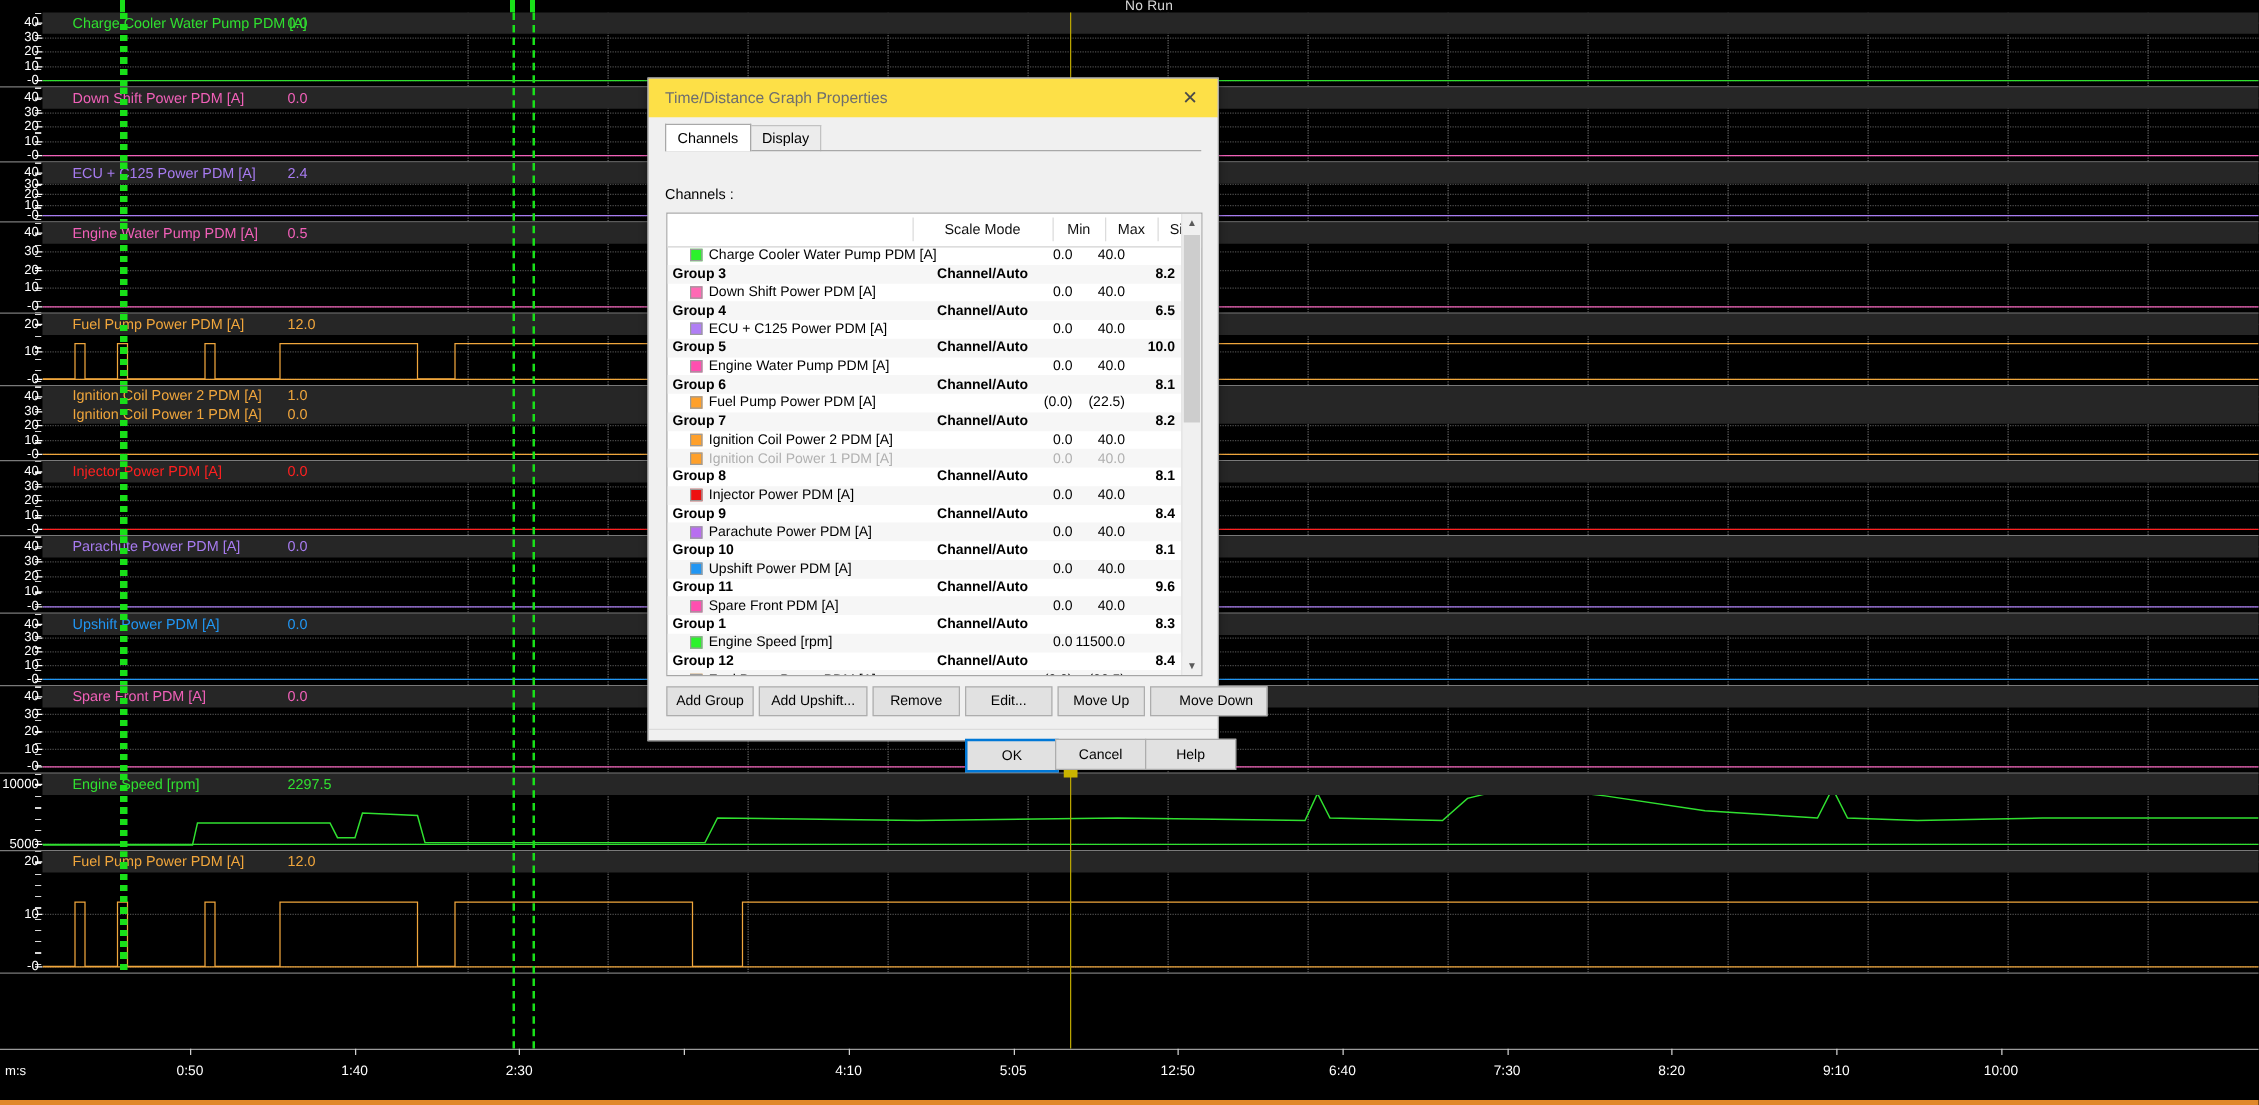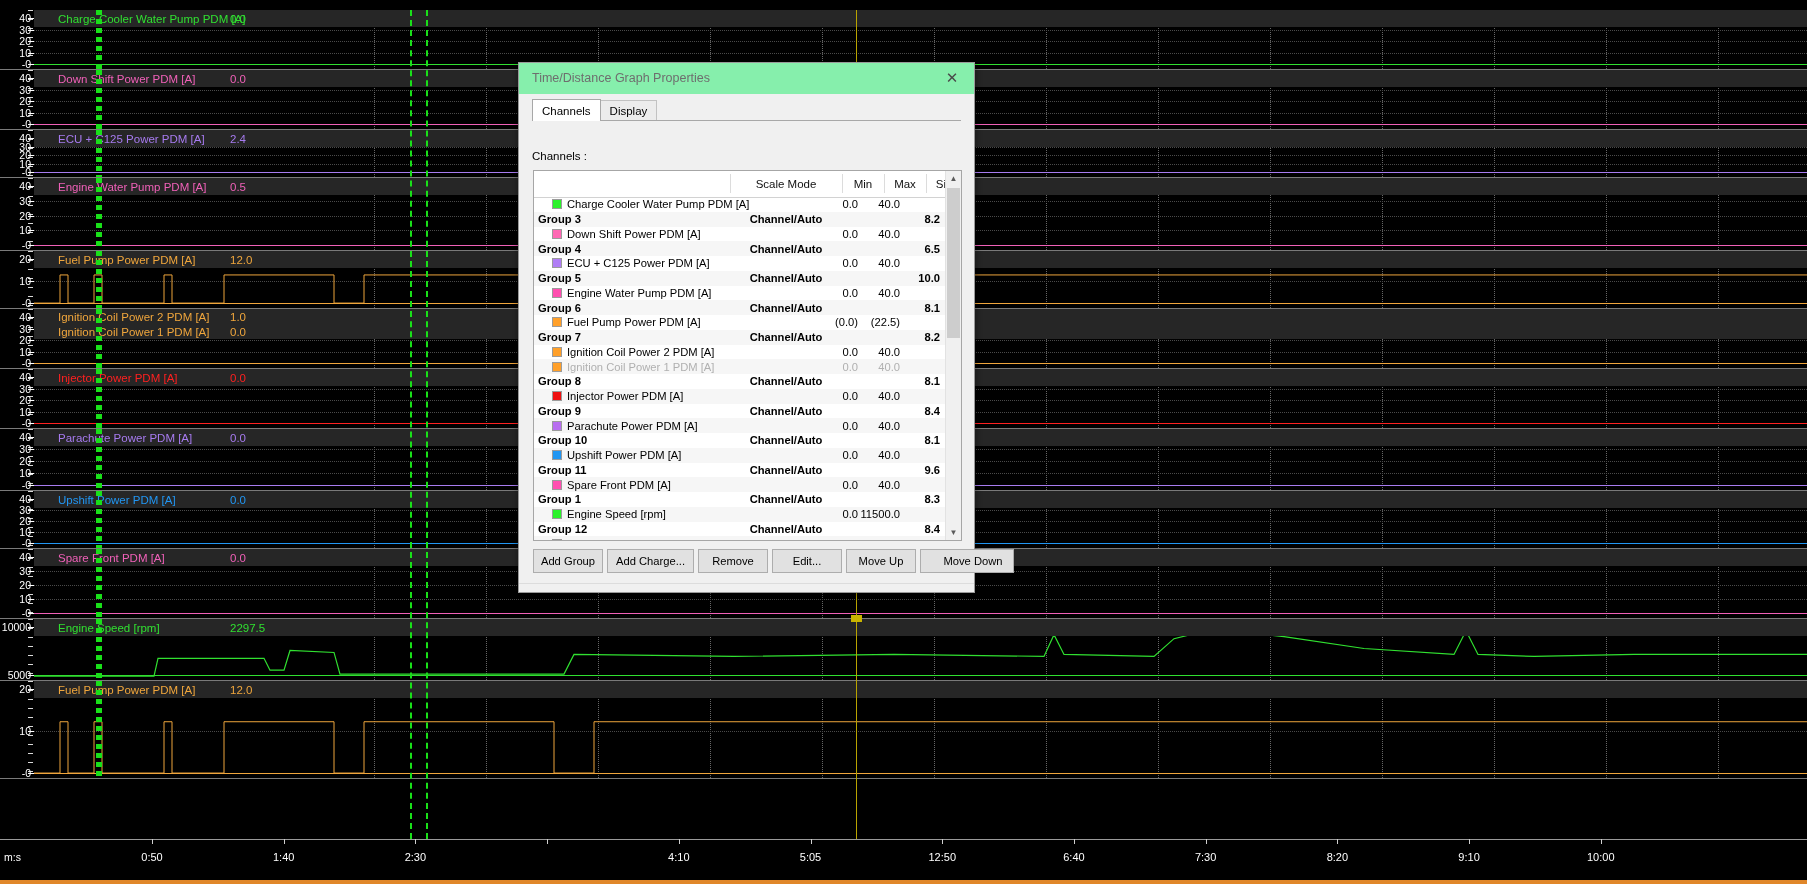--- a/index.html
+++ b/index.html
@@ -43,21 +43,21 @@
   .ta-line{position:absolute;left:0;right:0;top:0;height:1px;background:#9a9a9a;}
   .ta-label{position:absolute;top:12px;color:#fff;font-size:11px;transform:translateX(-50%);white-space:nowrap;}
   .ta-ms{position:absolute;left:4px;top:12px;color:#fff;font-size:10.5px;}
   .ta-tick{position:absolute;top:0;width:1px;height:5px;background:#cfcfcf;}
   .ta-bottombar{position:absolute;left:0;right:0;bottom:0;height:4px;background:#e0872a;}
 
   
   .dialog{position:absolute;left:518px;top:62px;width:455px;height:529px;background:#f0f0f0;
           border:1px solid #9a9a9a;box-shadow:0 2px 7px rgba(0,0,0,.45);
           font-family:"Liberation Sans",sans-serif;}
-  .dlg-title{position:absolute;left:0;top:0;right:0;height:31px;background:#86efac;}
+  .dlg-title{position:absolute;left:0;top:0;right:0;height:31px;background:#fde047;}
   .dlg-title-text{position:absolute;left:13px;top:8px;font-size:12.5px;color:#6e6e6e;}
   .dlg-close{position:absolute;right:0;top:0;width:44px;height:30px;display:flex;align-items:center;justify-content:center;
              color:#4a4a4a;font-size:15px;cursor:default;}
   .dlg-body{position:absolute;left:0;top:31px;right:0;bottom:0;background:#f0f0f0;}
 
   .tabs{position:absolute;left:13px;top:6px;height:21px;display:flex;align-items:flex-end;}
   .tab{height:20px;padding:0 9px;font-size:11.5px;color:#000;display:flex;align-items:center;
        border:1px solid #c2c2c2;border-bottom:none;background:#ececec;margin-right:-1px;}
   .tab.active{background:#fff;border-color:#a8a8a8;height:21px;position:relative;z-index:2;}
   .tab-underline{position:absolute;left:13px;top:26px;right:13px;height:1px;background:#a8a8a8;}
@@ -92,20 +92,26 @@
   .fbtn{position:absolute;top:0;width:71px;height:23px;background:#e1e1e1;border:1px solid #adadad;
         font-size:11.2px;color:#000;display:flex;align-items:center;justify-content:center;}
   .fbtn.default{border:2px solid #0078d7;}
 </style>
 </head>
 <body>
 
 <div id="app">
 
   <div class="graph-root">
+    <div class="topbar">
+      <div class="norun">No Run</div>
+      <div class="topmark" style="left:96px"></div>
+      <div class="topmark" style="left:408px"></div>
+      <div class="topmark" style="left:424px"></div>
+    </div>
 
     <div class="panes" id="panes">
         <div class="pane" style="height: 60px;">
           <div class="axis">
             <div class="tick" style="top: 8px;">40</div>
             <div class="tickmark" style="top: 8px;"></div>
             <div class="tick" style="top: 19.5px;">30</div>
             <div class="tickmark" style="top: 19.5px;"></div>
             <div class="tick" style="top: 31px;">20</div>
             <div class="tickmark" style="top: 31px;"></div>
@@ -908,22 +914,27 @@
           </div>
         <div class="scrollbar">
           <div class="sb-up">▲</div>
           <div class="sb-thumb" style="top:17px;height:150px"></div>
           <div class="sb-down">▼</div>
         </div>
       </div>
 
       <div class="btnrow" id="btnrow">
           <div class="btn" style="left: 0px; width: 68px;">Add Group</div>
-          <div class="btn" style="left: 74px; width: 85px;">Add Charge...</div>
+          <div class="btn" style="left: 74px; width: 85px;">Add Upshift...</div>
           <div class="btn" style="left: 165px; width: 68px;">Remove</div>
           <div class="btn" style="left: 239px; width: 68px;">Edit...</div>
           <div class="btn" style="left: 313px; width: 68px;">Move Up</div>
           <div class="btn" style="left: 387px; width: 80px; padding-left: 12px;">Move Down</div>
         </div>
       <div class="btn-sep"></div>
+      <div class="footrow" id="footrow">
+          <div class="fbtn default" style="left: 253px;">OK</div>
+          <div class="fbtn" style="left: 325px;">Cancel</div>
+          <div class="fbtn" style="left: 397px;">Help</div>
+        </div>
     </div>
   </div>
 </div>
 
 </body></html>

